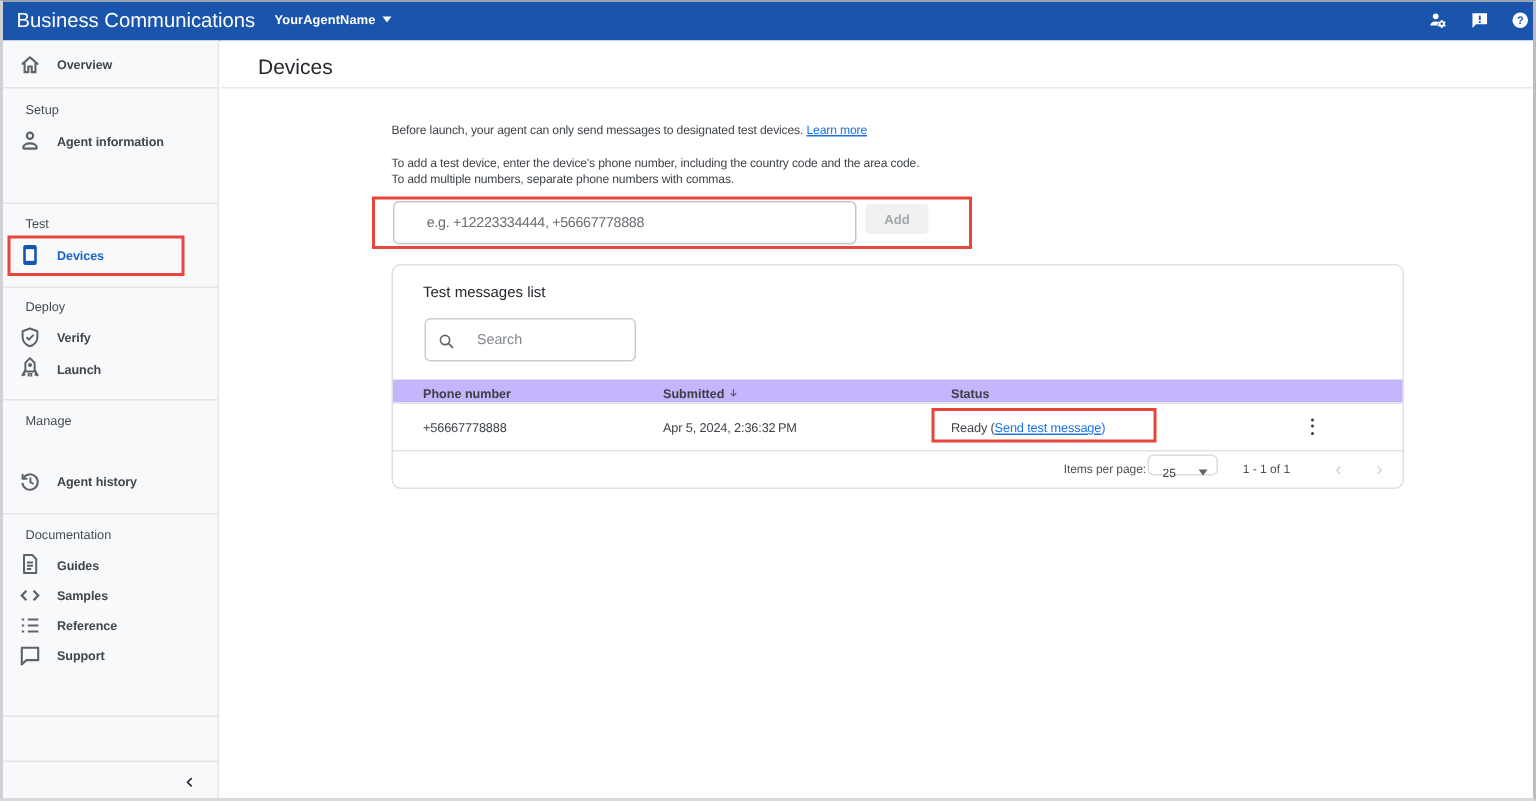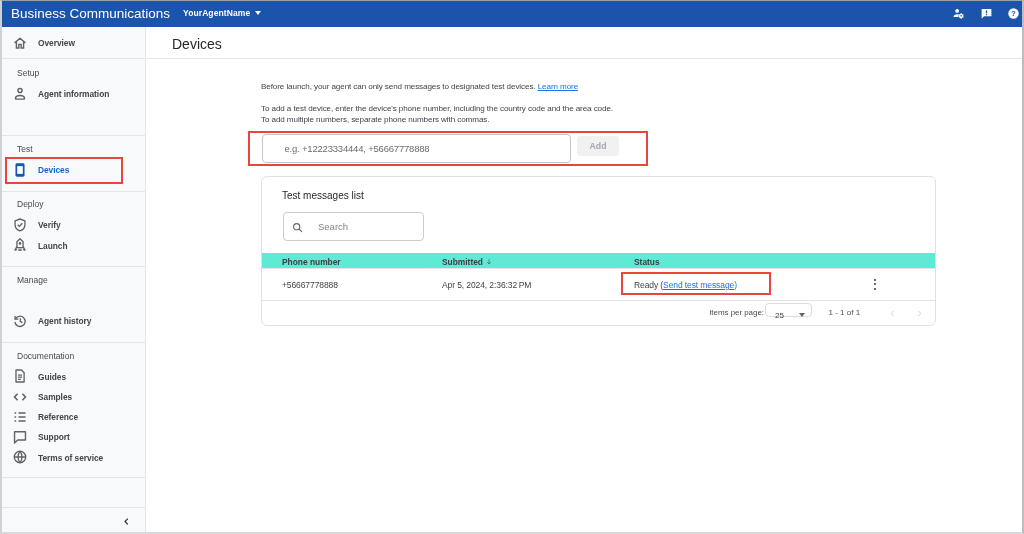--- a/index.html
+++ b/index.html
@@ -40,21 +40,21 @@
 
   .redbox { position:absolute; border:2px solid #e8453c; z-index:40; }
 
   .card { position:absolute; left:113.5px; top:149px; width:675.5px; height:150px;
     border:1px solid #e0e0e0; border-radius:6px; background:#fff; }
   .cardtitle { position:absolute; left:20.5px; top:12.5px; font-size:10px; color:#24272c; }
   .searchbox { position:absolute; left:21.5px; top:35px; width:141px; height:29px;
     border:1px solid #c9cdd0; border-radius:4px; background:#fff; }
   .searchbox .ph { position:absolute; left:34px; top:8px; font-size:9.5px; color:#82878c; }
   .searchbox .mag { position:absolute; left:6.5px; top:8px; width:13px; height:13px; }
-  .thead { position:absolute; left:0; top:76px; width:673.5px; height:16px; background:#5eead4;
+  .thead { position:absolute; left:0; top:76px; width:673.5px; height:16px; background:#c4b5fd;
     border-bottom:1px solid #e4e4e4; }
   .th { position:absolute; top:3.5px; font-size:8.4px; font-weight:bold; color:#3c4043; }
   .trow { position:absolute; left:0; top:92px; width:673.5px; height:32px; border-bottom:1px solid #e4e4e4; }
   .td { position:absolute; top:11px; font-size:8.5px; color:#3f4449; letter-spacing:-0.1px; }
   .pgtext { position:absolute; font-size:8px; color:#4a4f54; }
   .selbox { position:absolute; left:503.5px; top:125.5px; width:47px; height:14px;
     border:1px solid #dadce0; border-radius:4px; background:#fff; }
   .selbox .val { position:absolute; left:9px; top:7px; font-size:8px; color:#3c4043; }
   .selbox .caret { position:absolute; left:33px; top:9.5px; width:0; height:0;
     border-left:3.5px solid transparent; border-right:3.5px solid transparent;
@@ -160,27 +160,20 @@
       <path d="M3.8 6 h2.4 M3.8 12 h2.4 M3.8 18 h2.4 M9.8 6 H20.4 M9.8 12 H20.4 M9.8 18 H20.4"></path>
     </svg>
     <div class="lb">Reference</div>
   </div>
   <div class="srow" style="top:400px">
     <svg class="ic" viewBox="0 0 24 24" fill="none" stroke="#5f6368" stroke-width="2.1">
       <path d="M3.8 4.2 h16.4 v12.4 H8.5 L3.8 21 z" stroke-linejoin="round"></path>
     </svg>
     <div class="lb">Support</div>
   </div>
-  <div class="srow" style="top:420.5px">
-    <svg class="ic" viewBox="0 0 24 24" fill="none" stroke="#5f6368" stroke-width="2">
-      <circle cx="12" cy="12" r="8.6"></circle>
-      <path d="M3.4 12 h17.2 M12 3.5 a13.5 13.5 0 0 1 0 17 M12 3.5 a13.5 13.5 0 0 0 0 17"></path>
-    </svg>
-    <div class="lb">Terms of service</div>
-  </div>
   <div class="ssep" style="top:449.5px"></div>
   <div class="ssep" style="top:480px"></div>
   <svg style="position:absolute;left:119.5px;top:489px;width:9px;height:11px" viewBox="0 0 24 24" fill="none" stroke="#25282c" stroke-width="3">
     <path d="M15.5 4.5 L8 12 l7.5 7.5"></path>
   </svg>
 </div>
 
 <div class="main">
   <div class="ptitle">Devices</div>
   <div class="titlesep"></div>

